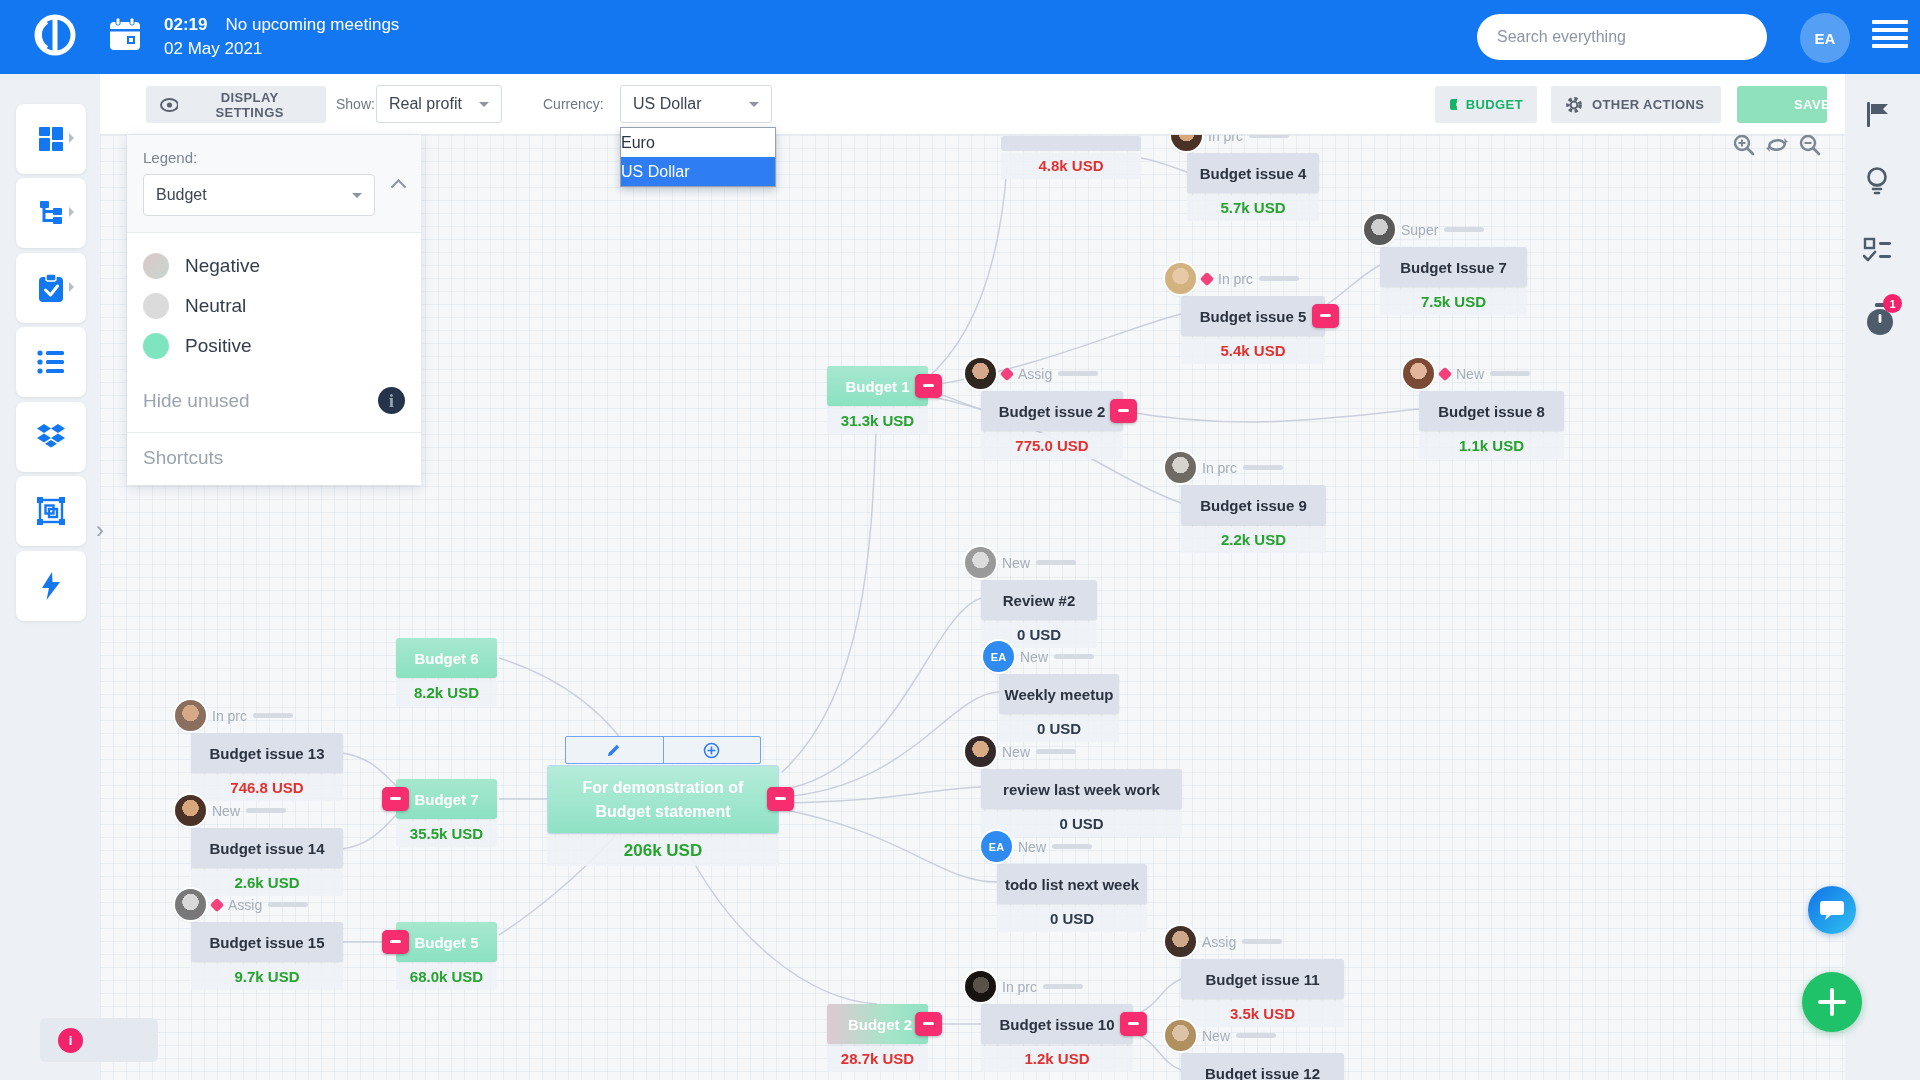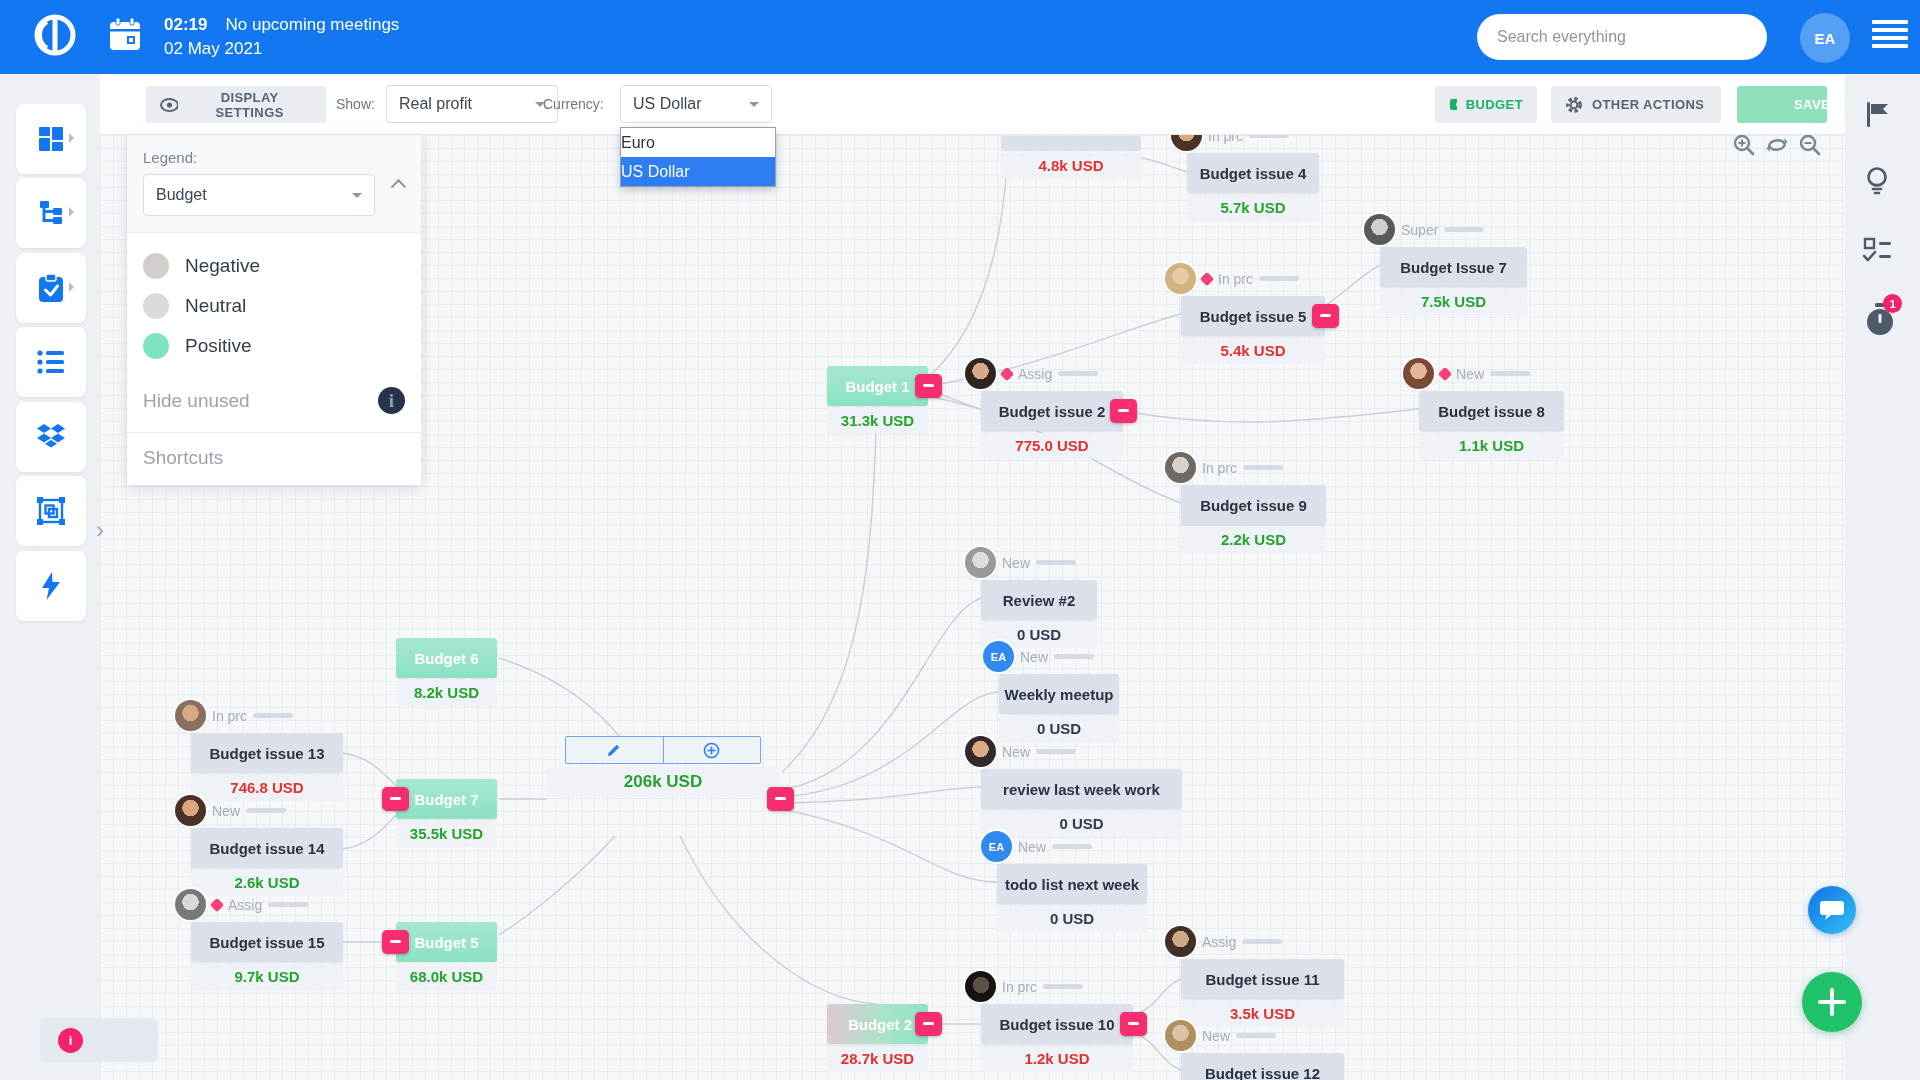--- a/index.html
+++ b/index.html
@@ -393,20 +393,21 @@
         </svg>
     </span>
     <span class="ntcell">
       <svg width="17" height="17">
           <circle cx="8.5" cy="8.5" r="7" fill="none" stroke="#2e7cf0" stroke-width="1.6"></circle>
           <line x1="4.5" y1="8.5" x2="12.5" y2="8.5" stroke="#2e7cf0" stroke-width="1.6"></line>
           <line x1="8.5" y1="4.5" x2="8.5" y2="12.5" stroke="#2e7cf0" stroke-width="1.6"></line>
         </svg>
     </span>
   </div>
+  <div class="nbody center">For demonstration of Budget statement</div>
   <button class="minus rc">
       <i></i>
     </button>
   <div class="amount big" data-tone="green">206k USD</div>
 </div>
 
 <div class="node" style="left:827px;top:1004px;width:101px">
   <div class="nbody duo">Budget 2</div>
   <button class="minus r">
       <i></i>
@@ -448,21 +449,21 @@
 
 <div class="toolbar">
   <button class="tbtn" style="left:46px;width:180px">
     <svg width="19" height="14">
         <ellipse cx="9.5" cy="7" rx="8.5" ry="6" fill="none" stroke="#5a6270" stroke-width="2"></ellipse>
         <circle cx="9.5" cy="7" r="2.6" fill="#5a6270"></circle>
       </svg>
     <span>DISPLAY SETTINGS</span>
   </button>
   <span class="tlabel" style="left:236px">Show:</span>
-  <div class="sel" style="left:286px;width:172px">
+  <div class="sel" style="left:276px;width:126px">
     <span>Real profit</span>
       <span class="caret-d"></span>
   </div>
   <span class="tlabel" style="left:443px">Currency:</span>
   <div class="sel" style="left:520px;width:152px">
     <span>US Dollar</span>
       <span class="caret-d"></span>
   </div>
   <button class="tbtn btn-budget" style="left:1335px;width:102px">
     <svg width="20" height="13">

